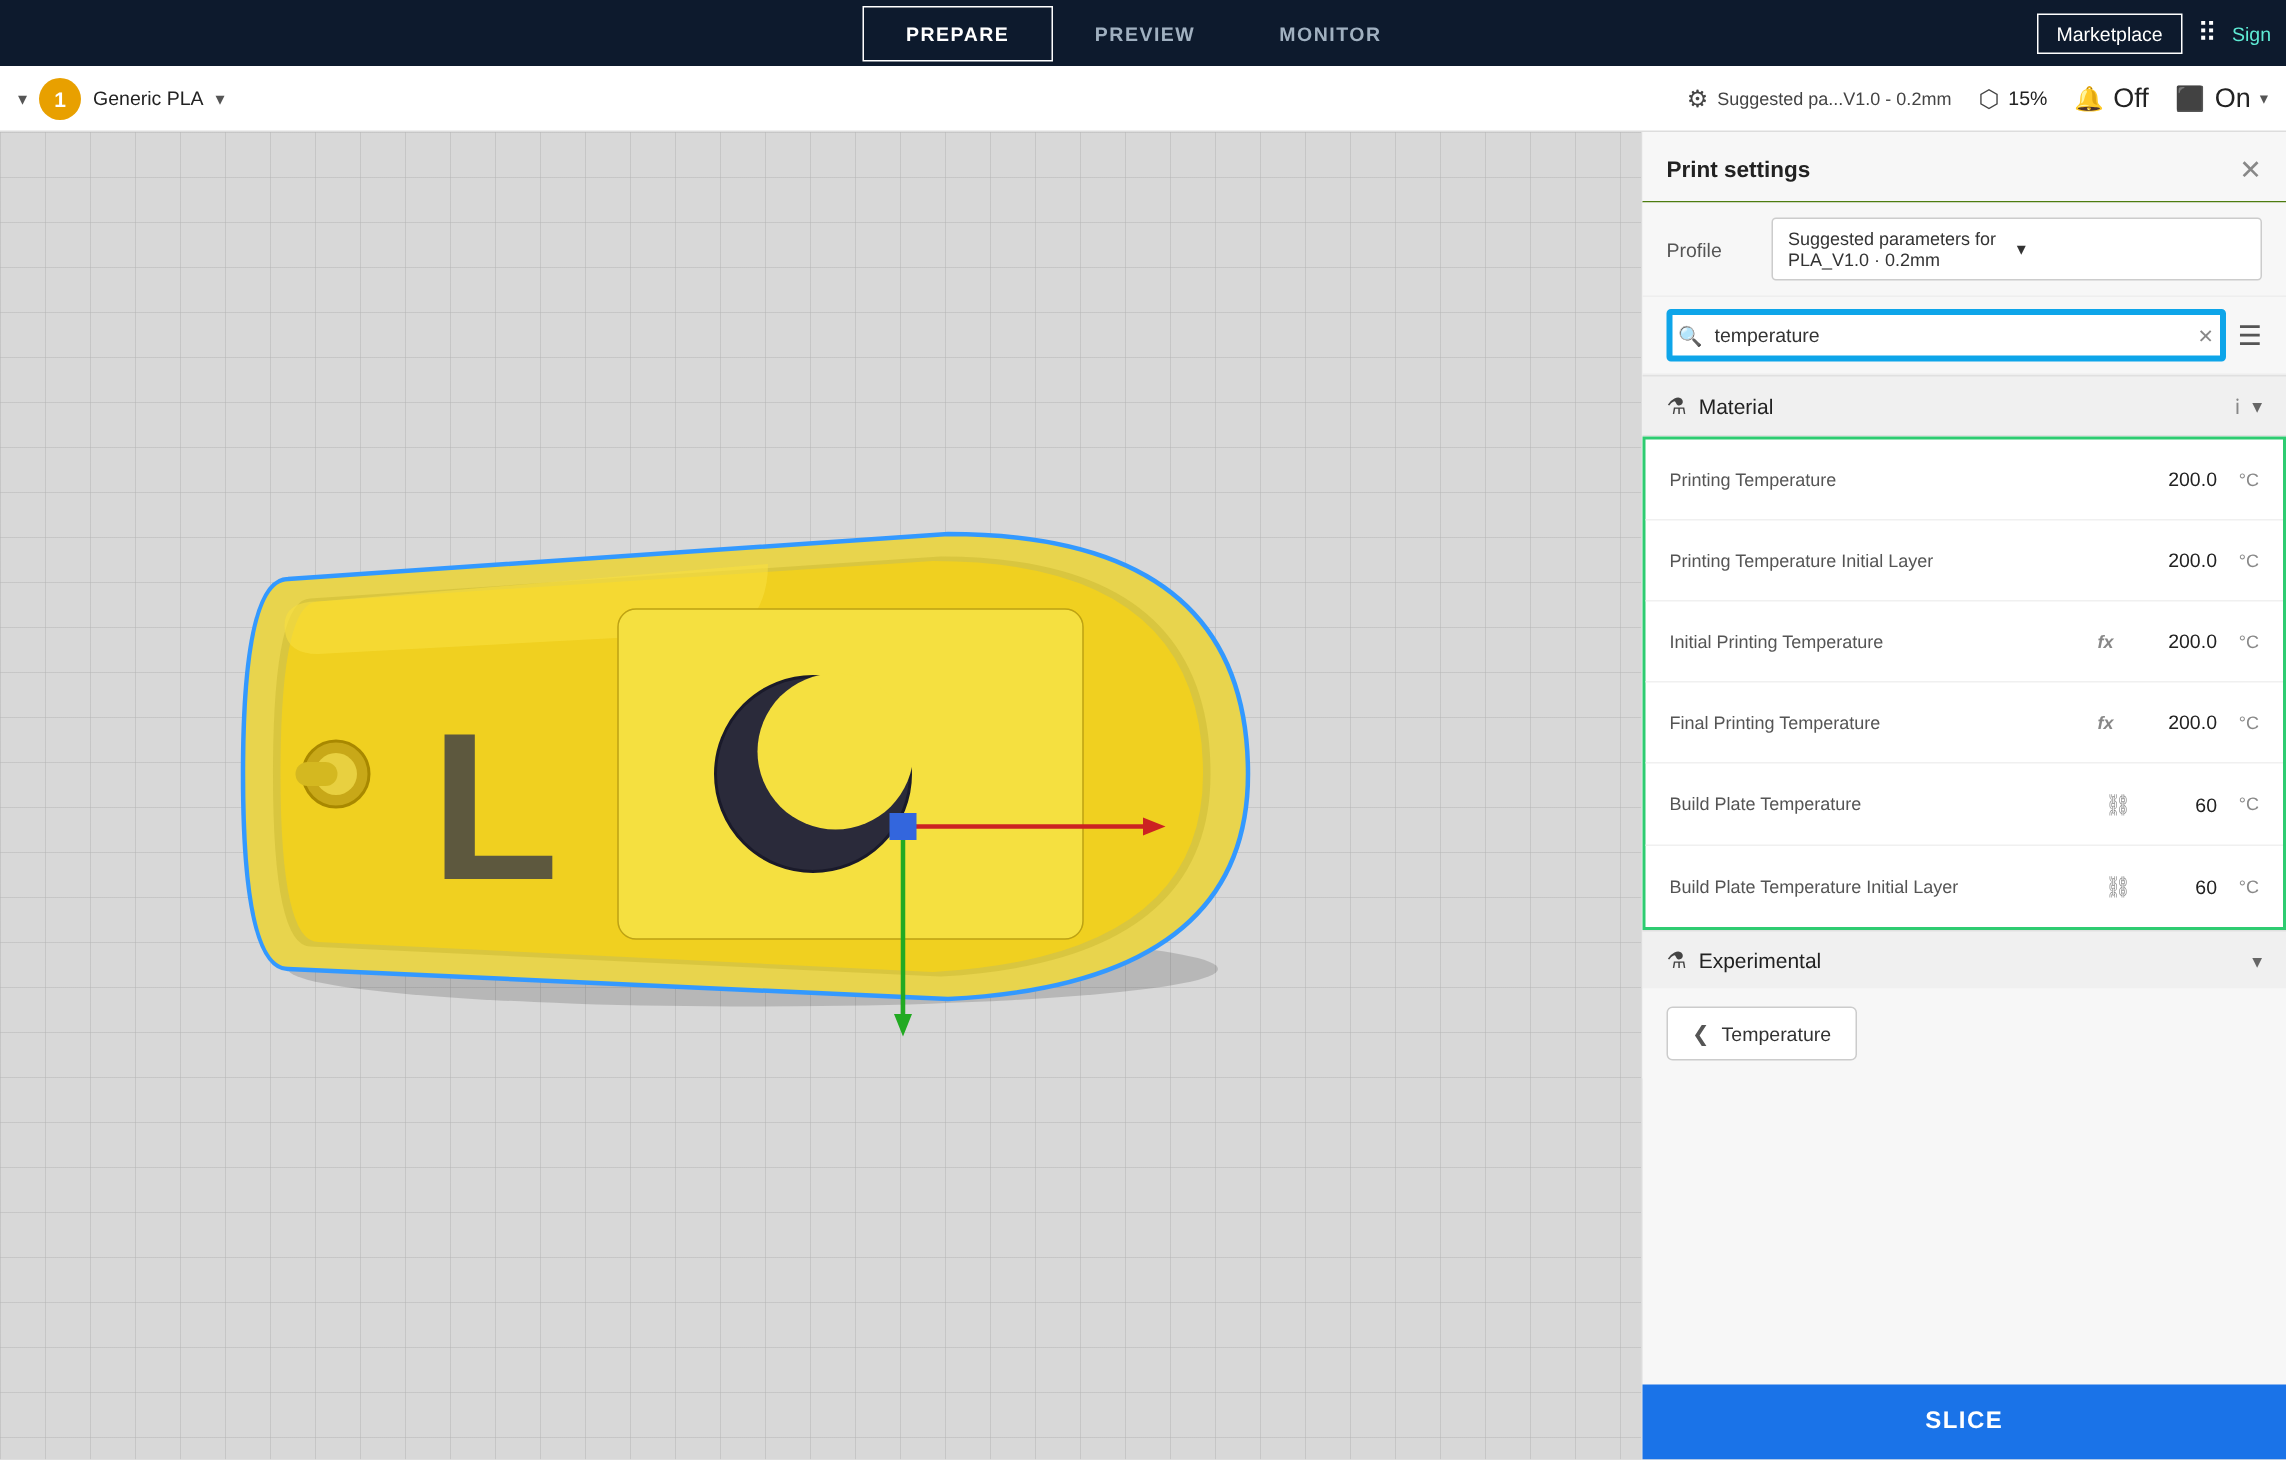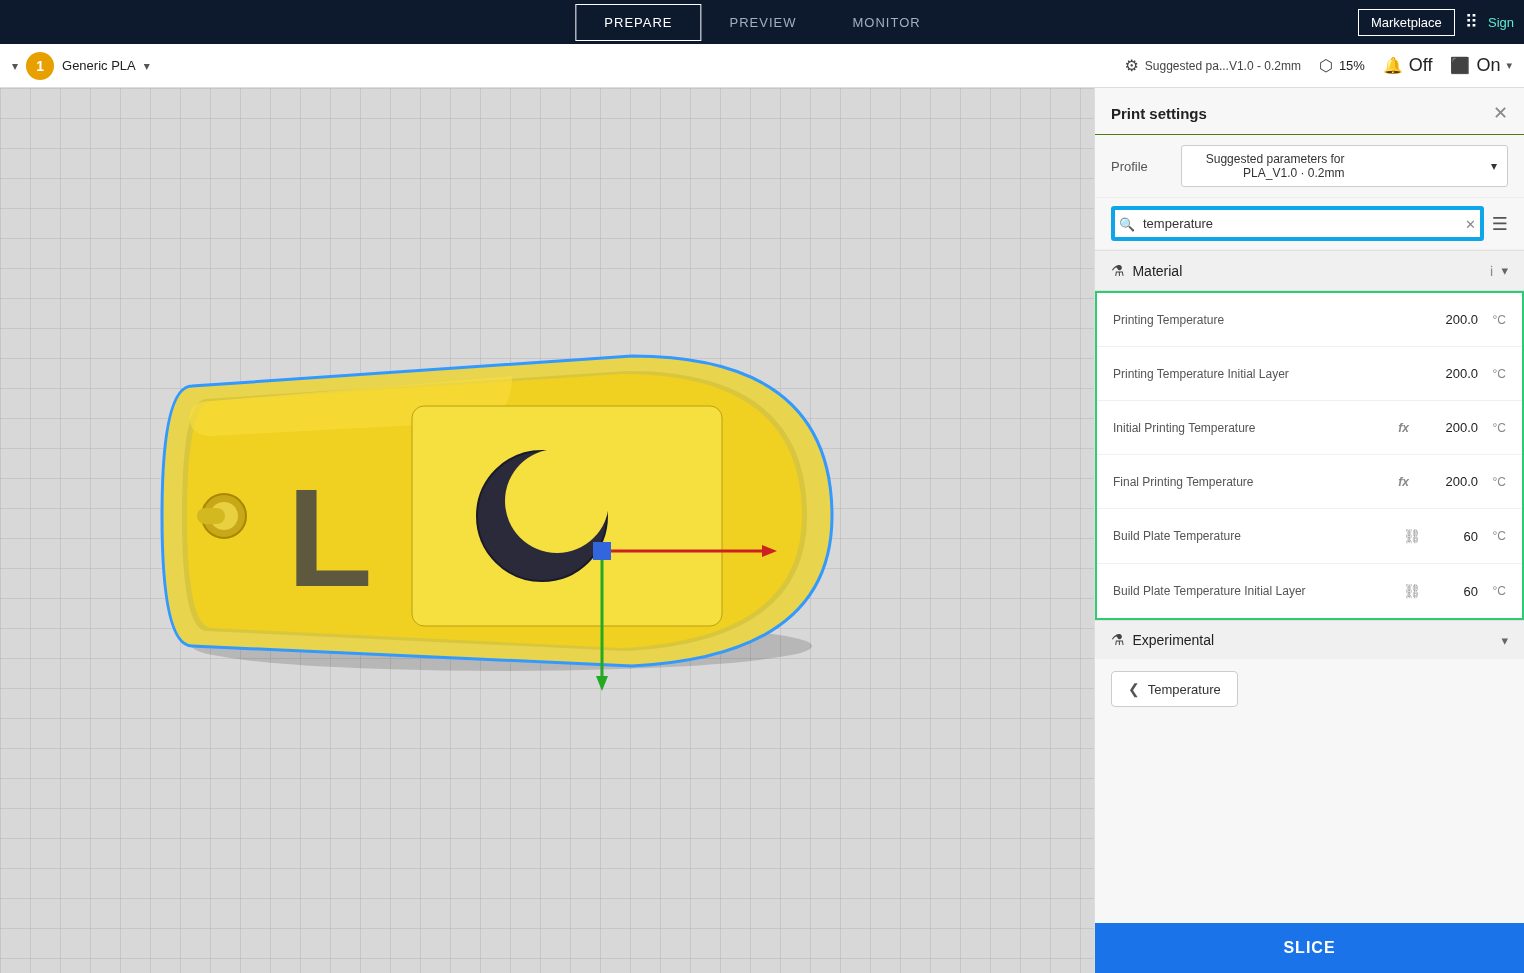--- a/index.html
+++ b/index.html
@@ -19,21 +19,21 @@
       position: absolute;
       left: 50%;
       transform: translateX(-50%);
       display: flex;
       align-items: center;
       gap: 0;
     }
     .nav-btn {
       color: #a0b0c0;
       font-size: 13px;
-      font-weight: 400;
+      font-weight: 700;
       letter-spacing: 1px;
       padding: 10px 28px;
       cursor: pointer;
       background: transparent;
       border: none;
       text-transform: uppercase;
     }
     .nav-btn.active {
       color: #fff;
       border: 1.5px solid #fff;
@@ -227,21 +227,21 @@
       border-radius: 3px;
       padding: 6px 10px;
       font-size: 12px;
       color: #333;
       display: flex;
       align-items: center;
       justify-content: space-between;
       background: #fff;
       cursor: pointer;
     }
-    .profile-dropdown span { flex: 1; text-align: right; }
+    .profile-dropdown span { flex: 1; }
 
     
     .search-row {
       display: flex;
       align-items: center;
       padding: 8px 16px;
       gap: 8px;
       background: #f7f7f7;
       border-bottom: 1px solid #eee;
     }

